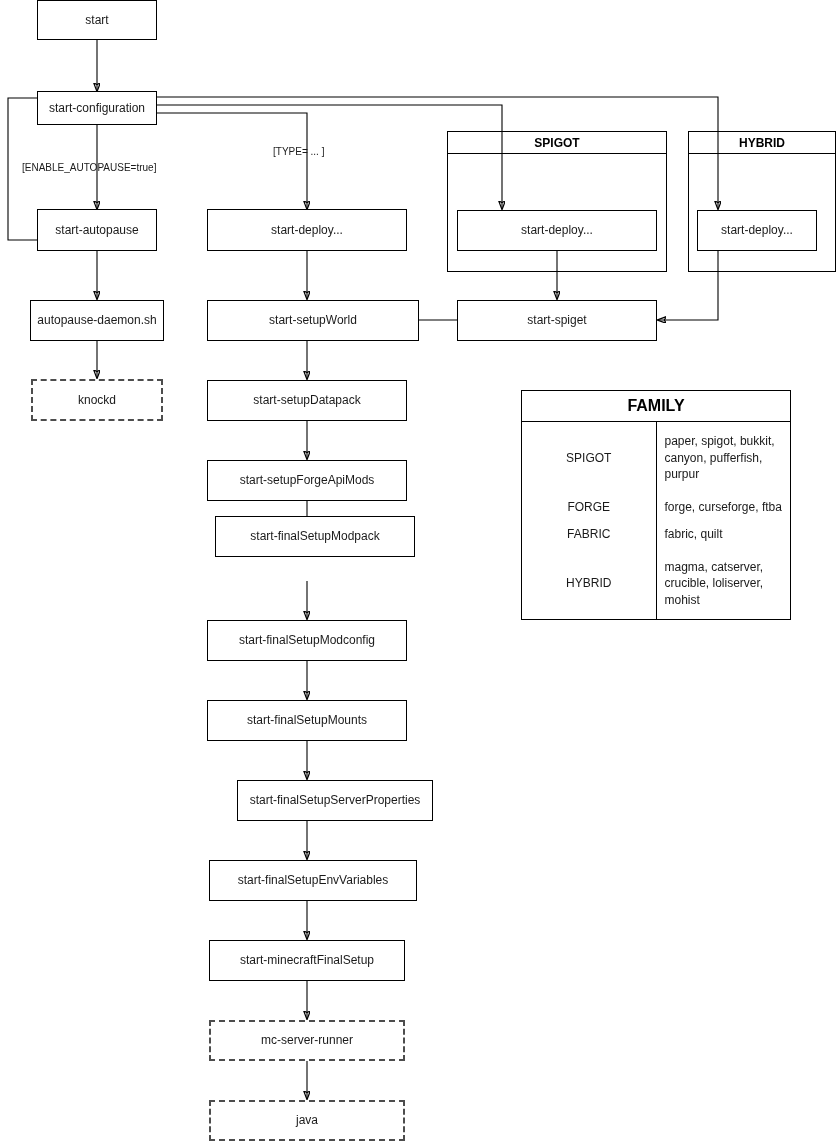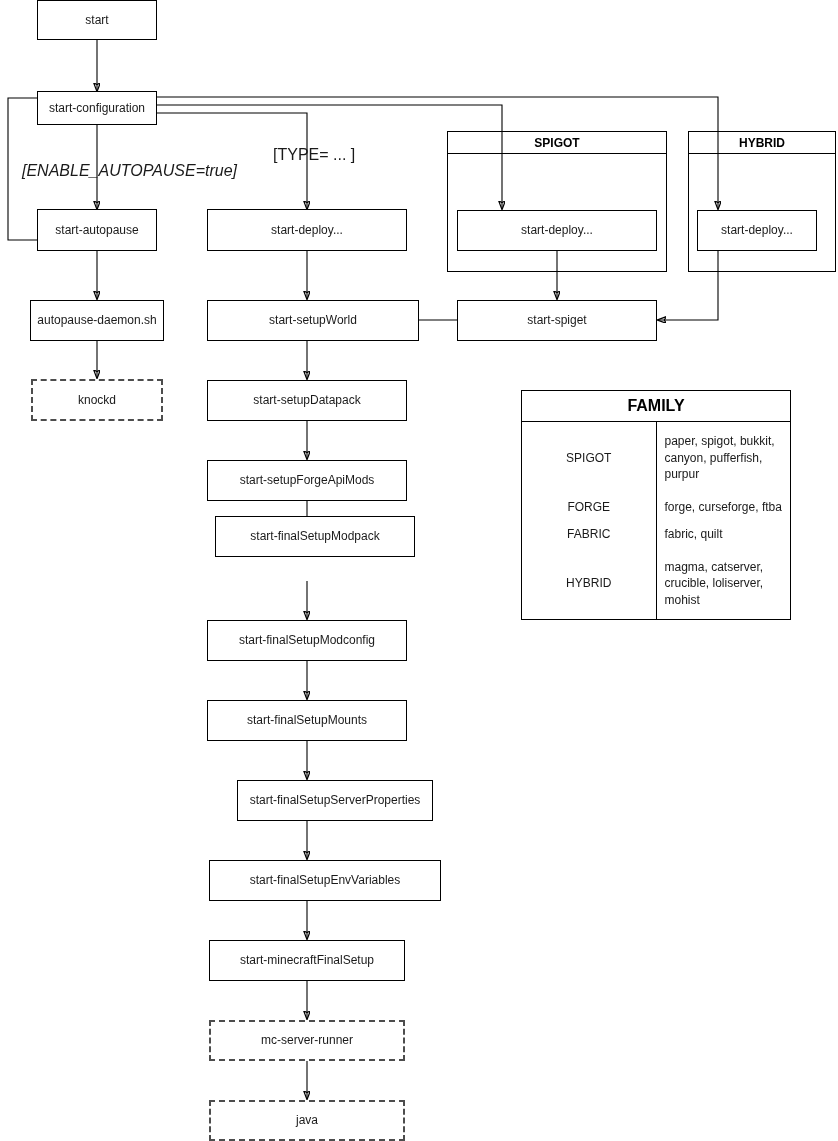--- a/index.html
+++ b/index.html
@@ -52,21 +52,21 @@
     display: flex;
     align-items: center;
     justify-content: center;
     font-size: 12px;
     font-weight: bold;
     color: #000000;
     background: transparent;
   }
   .edge-label {
     position: absolute;
-    font-size: 16px;
+    font-size: 10px;
     color: #1a1a1a;
     white-space: nowrap;
     z-index: 4;
     background: transparent;
   }
   svg.edges {
     position: absolute;
     left: 0;
     top: 0;
     width: 838px;
@@ -207,29 +207,29 @@
   <div class="node" style="left:207px; top:460px; width:200px; height:41px;">start-setupForgeApiMods</div>
 
   <div class="node" style="left:207px; top:516px; width:200px; height:41px;margin-left:8px;">start-finalSetupModpack</div>
 
   <div class="node" style="left:207px; top:620px; width:200px; height:41px;">start-finalSetupModconfig</div>
 
   <div class="node" style="left:207px; top:700px; width:200px; height:41px;">start-finalSetupMounts</div>
 
   <div class="node" style="left:209px; top:780px; width:196px; height:41px;margin-left:28px;">start-finalSetupServerProperties</div>
 
-  <div class="node" style="left:209px; top:860px; width:232px; height:41px;">start-finalSetupEnvVariables</div>
+  <div class="node" style="left:209px; top:860px; width:208px; height:41px;">start-finalSetupEnvVariables</div>
 
   <div class="node" style="left:209px; top:940px; width:196px; height:41px;">start-minecraftFinalSetup</div>
 
   <div class="node dashed" style="left:209px; top:1020px; width:196px; height:41px;">mc-server-runner</div>
 
   <div class="node dashed" style="left:209px; top:1100px; width:196px; height:41px;">java</div>
 
-  <div class="edge-label" style="left:22px; top:162px;font-style:italic;">[ENABLE_AUTOPAUSE=true]</div>
+  <div class="edge-label" style="left:22px; top:162px;">[ENABLE_AUTOPAUSE=true]</div>
 
   <div class="edge-label" style="left:273px; top:146px;">[TYPE= ... ]</div>
 
   <div class="family-table">
     <table>
       <thead>
         <tr>
           <th colspan="2">FAMILY</th>
         </tr>
       </thead>

